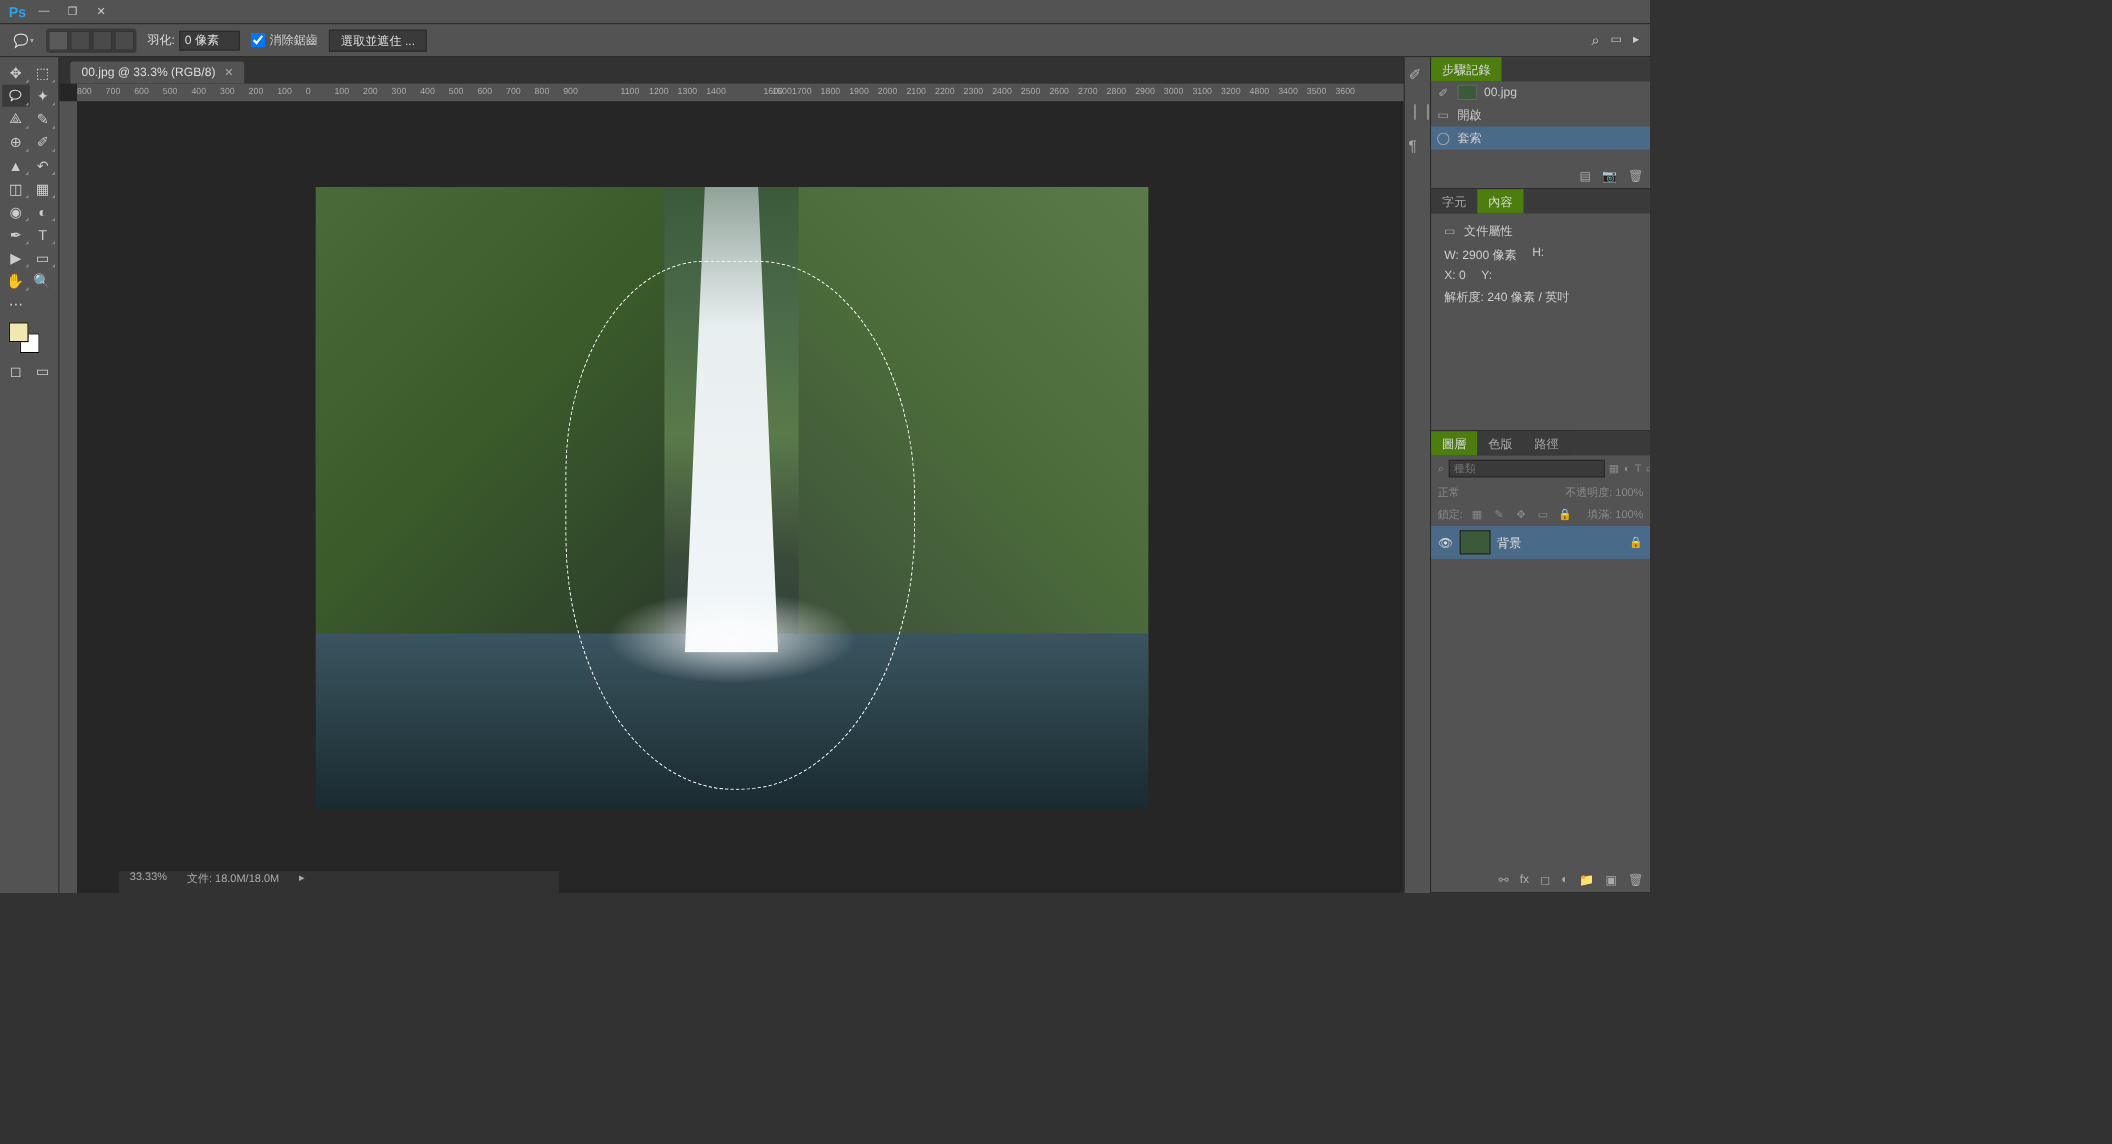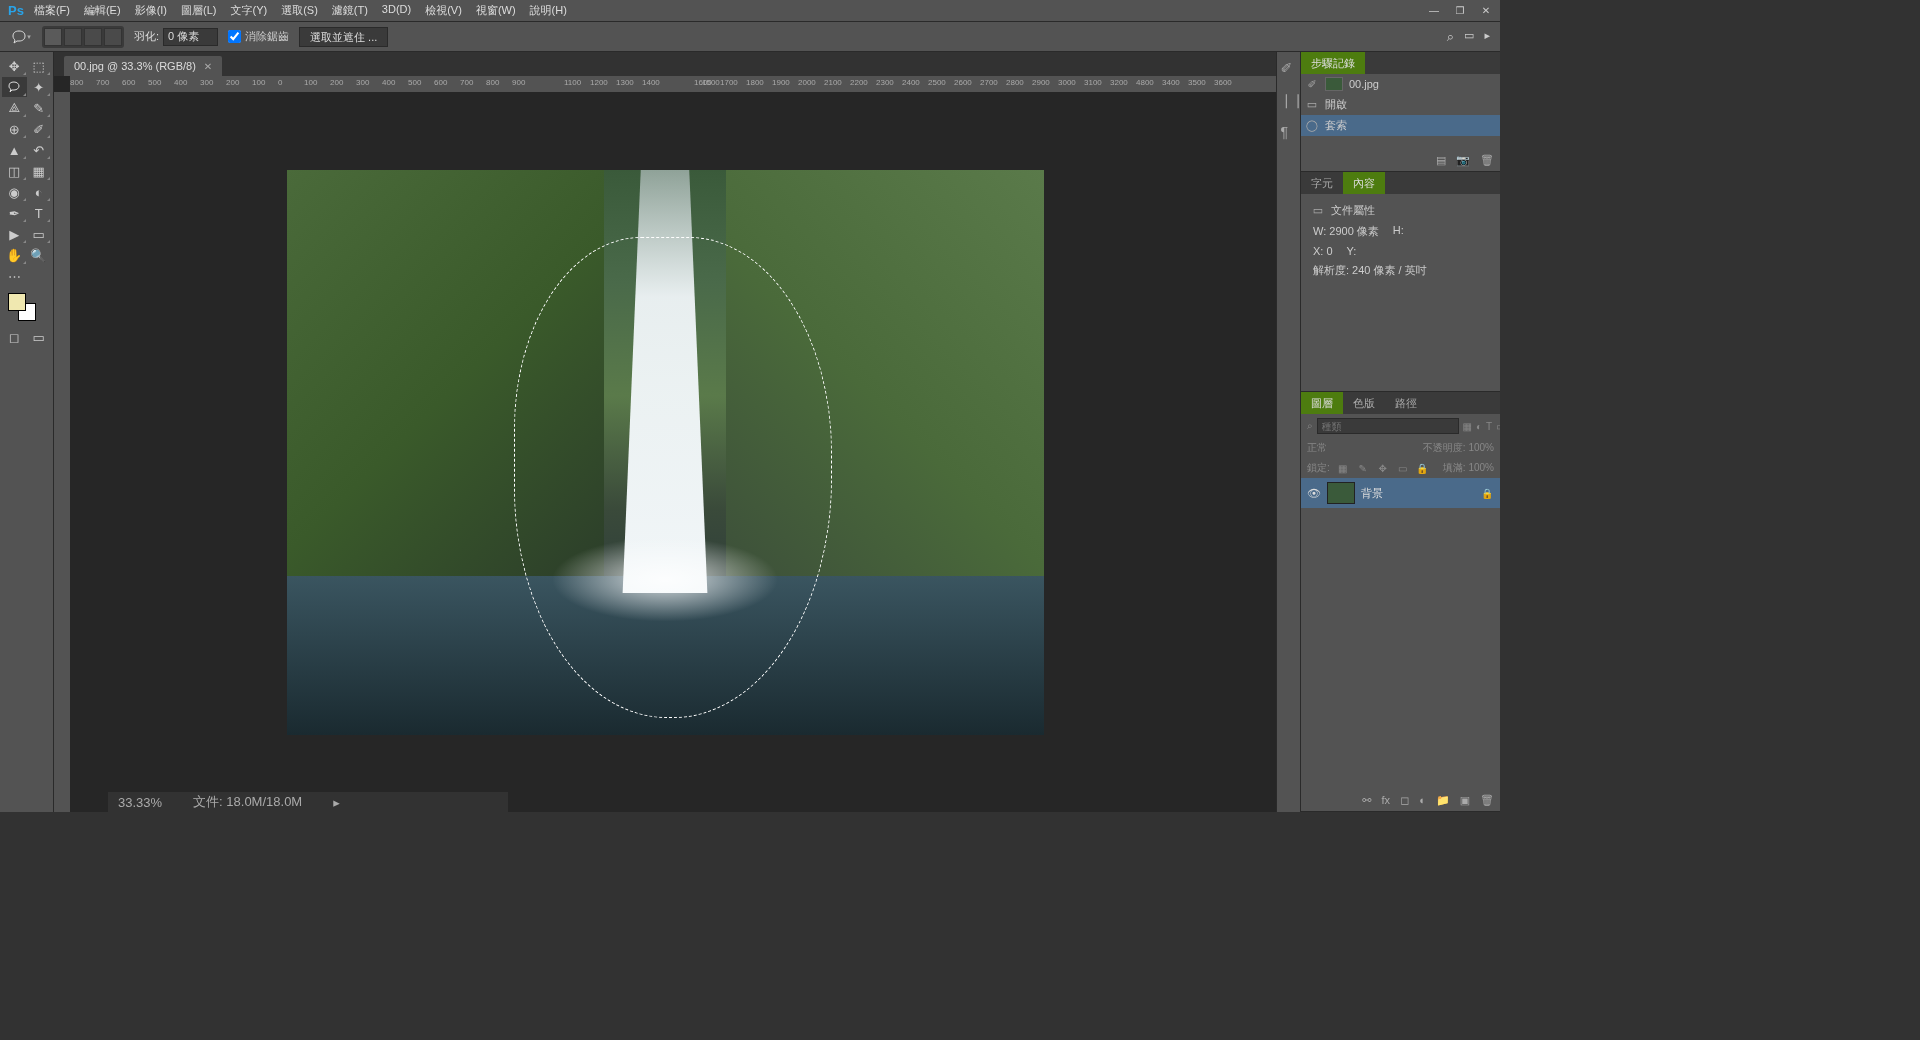--- a/index.html
+++ b/index.html
@@ -64,41 +64,28 @@
 .layer-filter{display:flex;align-items:center;gap:4px;padding:4px 6px}
 .lf-search{flex:1;background:#3a3a3a;border:1px solid #2a2a2a;color:#aaa;font-size:10px;height:16px;padding:0 4px}
 .lf-icon{width:14px;font-size:10px;color:#888;text-align:center}
 .layer-opts{display:flex;align-items:center;padding:3px 6px;gap:6px;font-size:10px;color:#888}
 .layer-lock{display:flex;align-items:center;padding:3px 6px;gap:6px;font-size:10px;color:#888}
 .layer-row{display:flex;align-items:center;gap:6px;padding:4px 6px;background:#4a6a8a}
 .layer-eye{width:14px;color:#ddd}
 .layer-thumb{width:28px;height:22px;background:#3a5a3a;border:1px solid #222}
 .layer-name{flex:1;color:#ddd}
 .layer-locked{color:#aaa;font-size:10px}
-.status{position:absolute;bottom:0;left:54px;height:20px;background:#323232;display:flex;align-items:center;gap:31px;padding:0 10px;font-size:13px;color:#aaa;width:400px}
+.status{position:absolute;bottom:0;left:54px;height:20px;background:#323232;display:flex;gap:18px;padding:0 10px;font-size:10px;color:#aaa;width:400px}
 svg{display:block}
 </style>
 </head>
 <body>
 
 <div class="menubar">
   <div class="ps-logo">Ps</div>
-  <div class="menu-items">
-    <span class="menu-item">檔案(F)</span>
-    <span class="menu-item">編輯(E)</span>
-    <span class="menu-item">影像(I)</span>
-    <span class="menu-item">圖層(L)</span>
-    <span class="menu-item">文字(Y)</span>
-    <span class="menu-item">選取(S)</span>
-    <span class="menu-item">濾鏡(T)</span>
-    <span class="menu-item">3D(D)</span>
-    <span class="menu-item">檢視(V)</span>
-    <span class="menu-item">視窗(W)</span>
-    <span class="menu-item">說明(H)</span>
-  </div>
   <div class="window-controls">
     <span class="win-btn">—</span>
     <span class="win-btn">❐</span>
     <span class="win-btn">✕</span>
   </div>
 </div>
 
 <div class="optbar">
   <div class="tool-ind">
     <svg width="16" height="14" viewBox="0 0 16 14">

